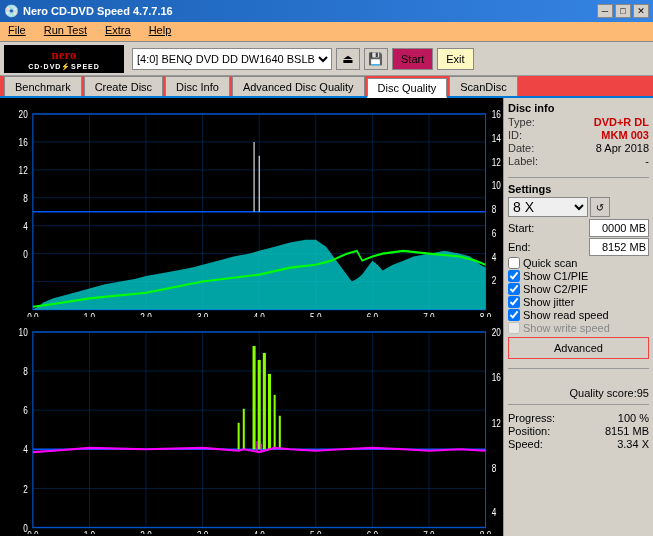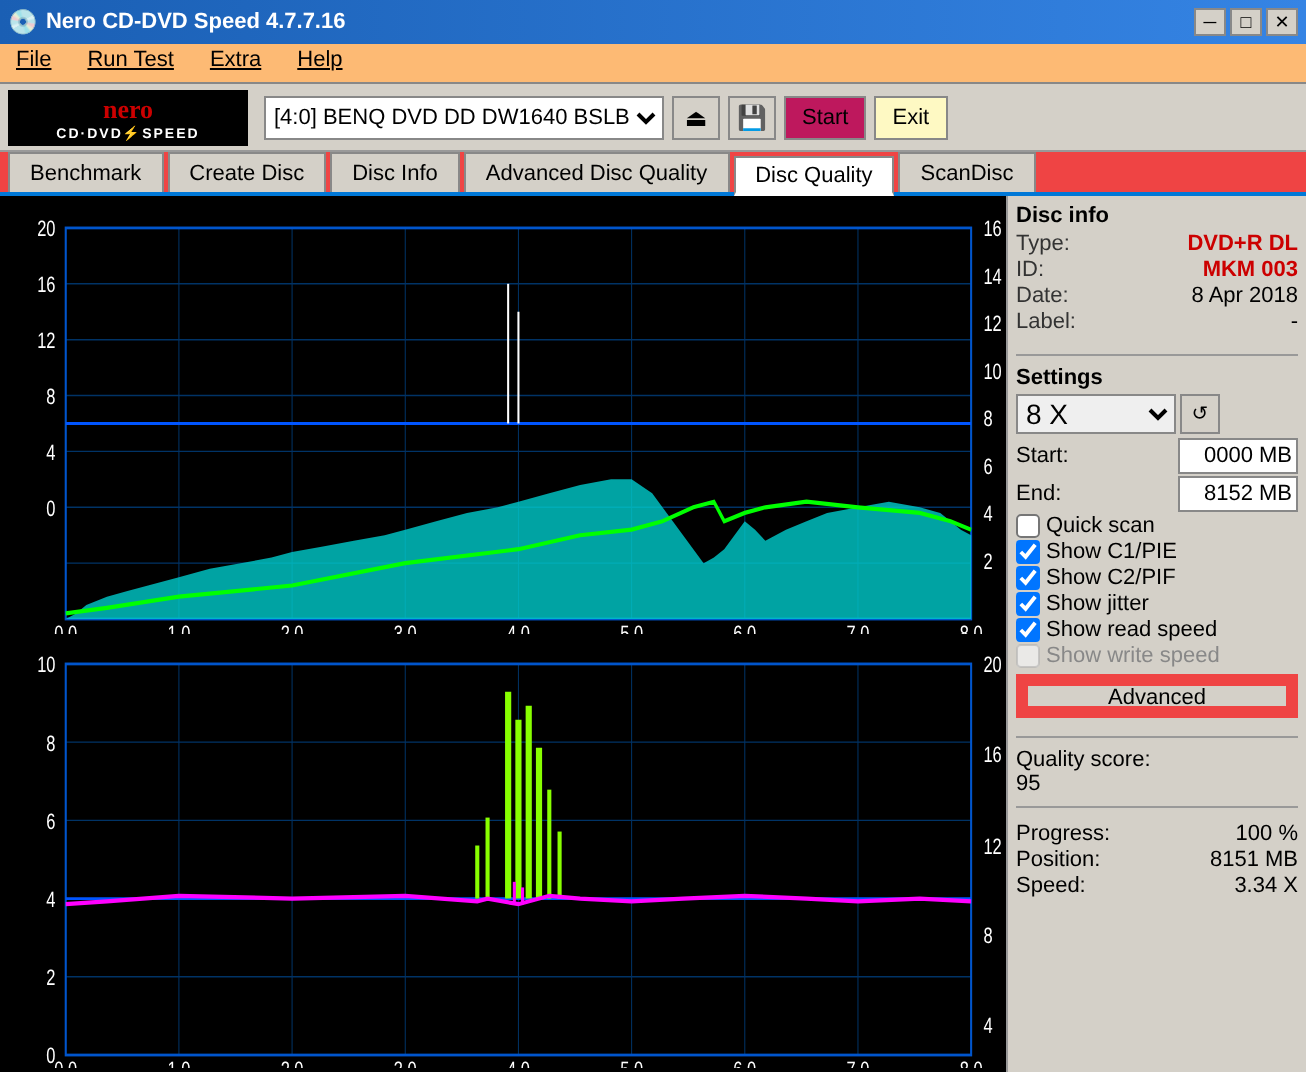--- a/index.html
+++ b/index.html
@@ -42,23 +42,23 @@
     .panel-value-black { color: black; }
 
     .settings-row { display: flex; align-items: center; gap: 2px; margin-bottom: 2px; }
     .settings-select { width: 80px; height: 20px; font-size: 14px; border: 1px solid #888; }
 
     .mb-input { width: 65px; height: 18px; border: 1px solid #888; background: white; font-size: 11px; padding: 0 2px; text-align: right; }
 
     .checkbox-row { display: flex; align-items: center; gap: 3px; margin-bottom: 1px; }
     .checkbox-row input[type=checkbox] { width: 12px; height: 12px; }
 
-    .advanced-btn { width: 100%; height: 22px; background: #d4d0c8; border: 6px solid #ef4444; cursor: pointer; font-size: 11px; margin-top: 2px; }
-
-    .quality-score-row { display: flex; justify-content: flex-end; font-size: 11px; margin-top: 0; flex-direction: column; }
+    .advanced-btn { width: 100%; height: 22px; background: #d4d0c8; border: 1px solid #ef4444; cursor: pointer; font-size: 11px; margin-top: 2px; }
+
+    .quality-score-row { display: flex; justify-content: flex-end; font-size: 11px; margin-top: 13px; }
     .quality-score-val { font-weight: normal; }
 
     .progress-section { margin-top: 2px; font-size: 11px; }
     .progress-row { display: flex; justify-content: space-between; margin-bottom: 1px; }
   </style>
 </head>
 <body>
 
 <div class="titlebar">
   <div class="titlebar-left">

